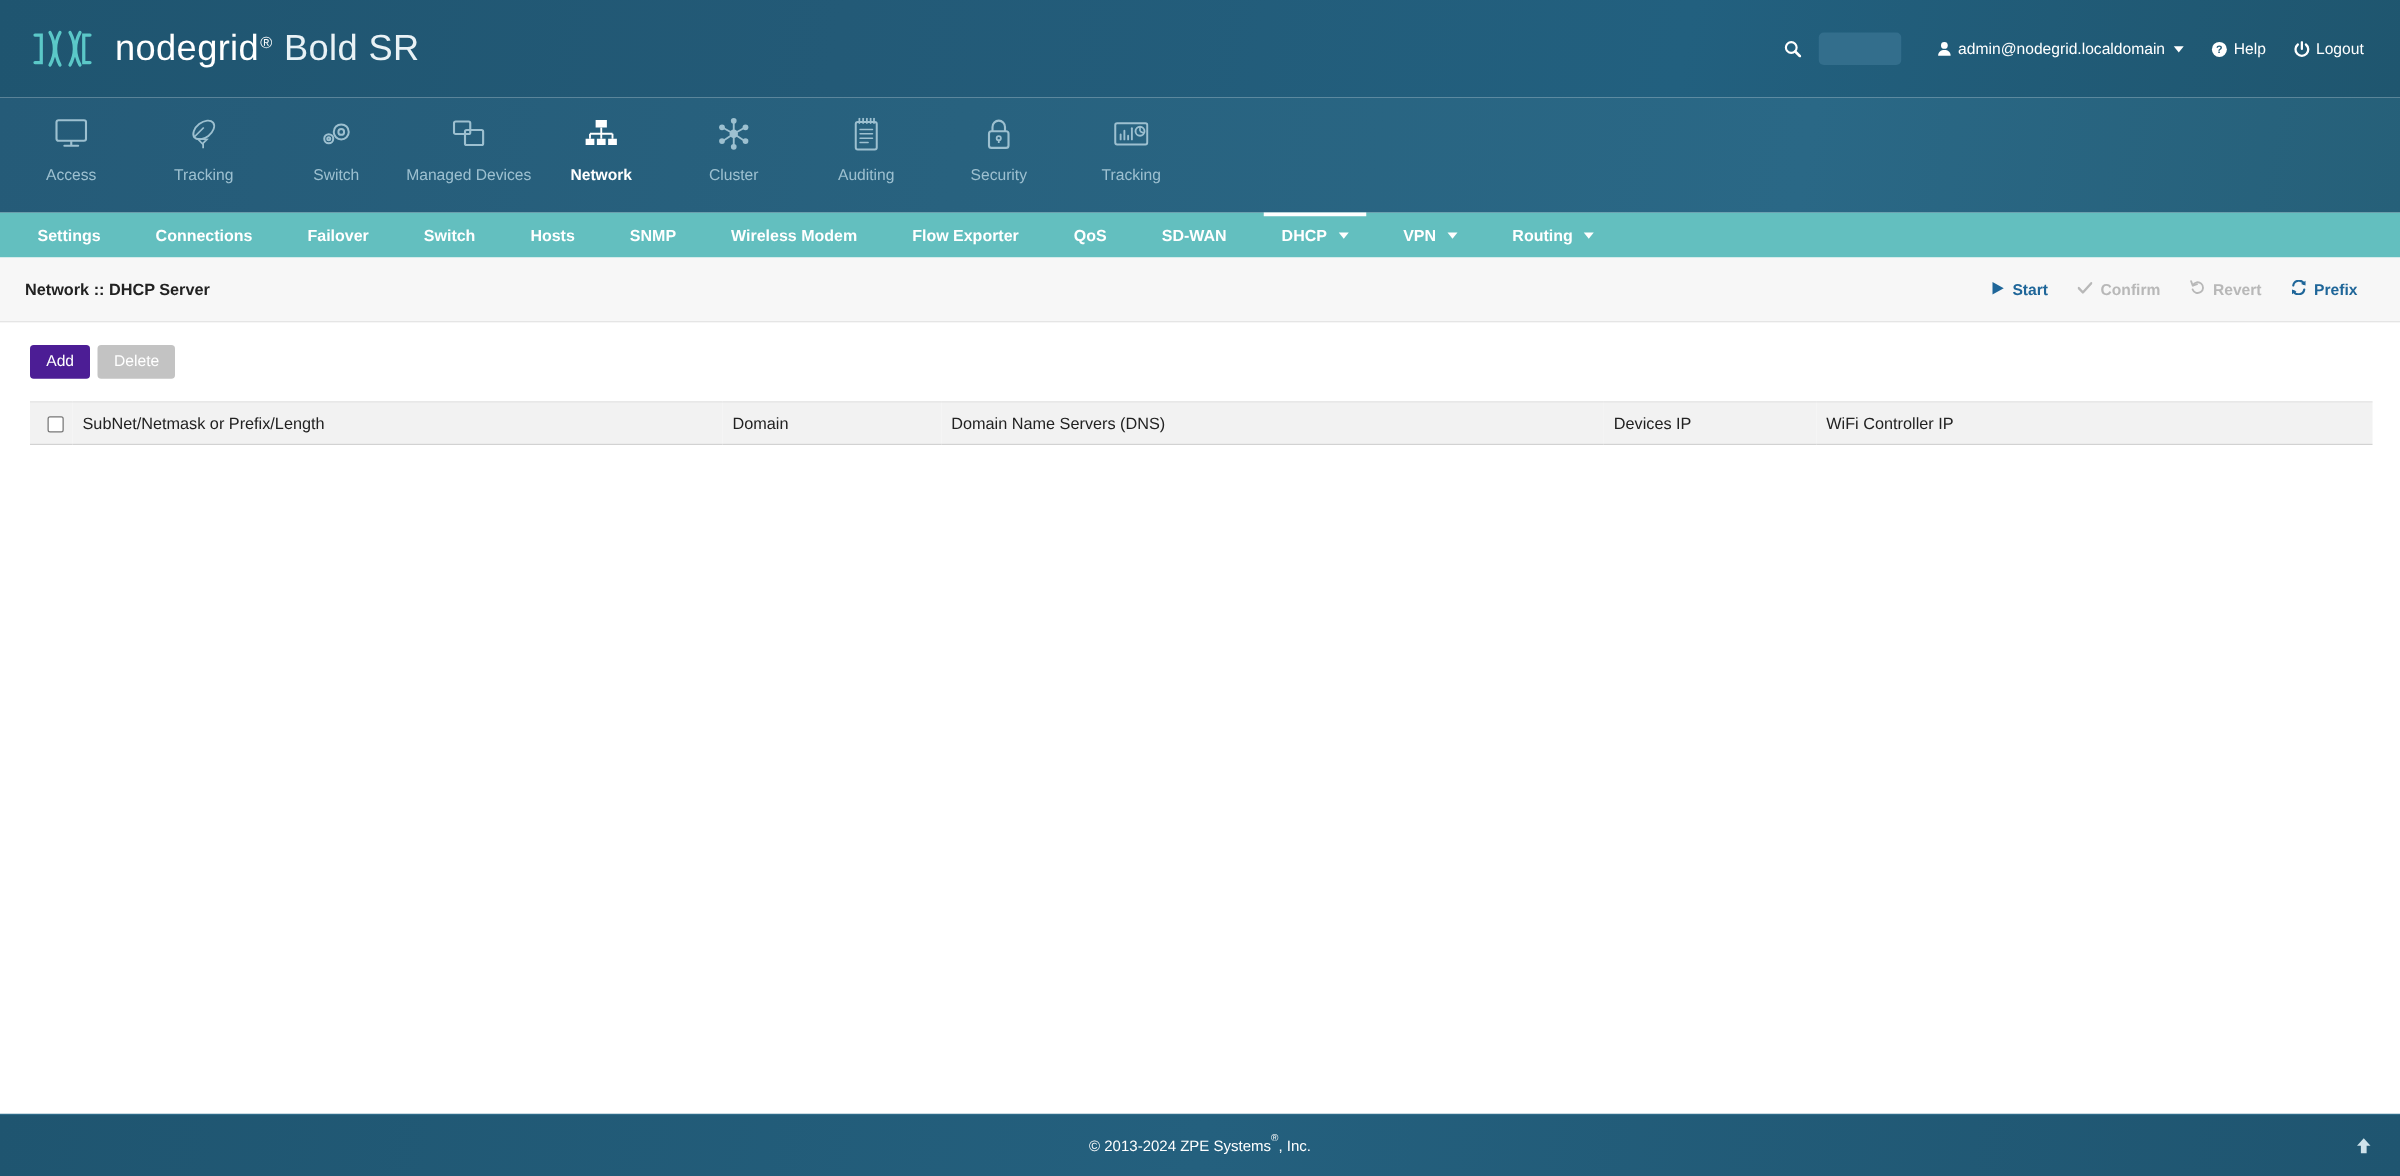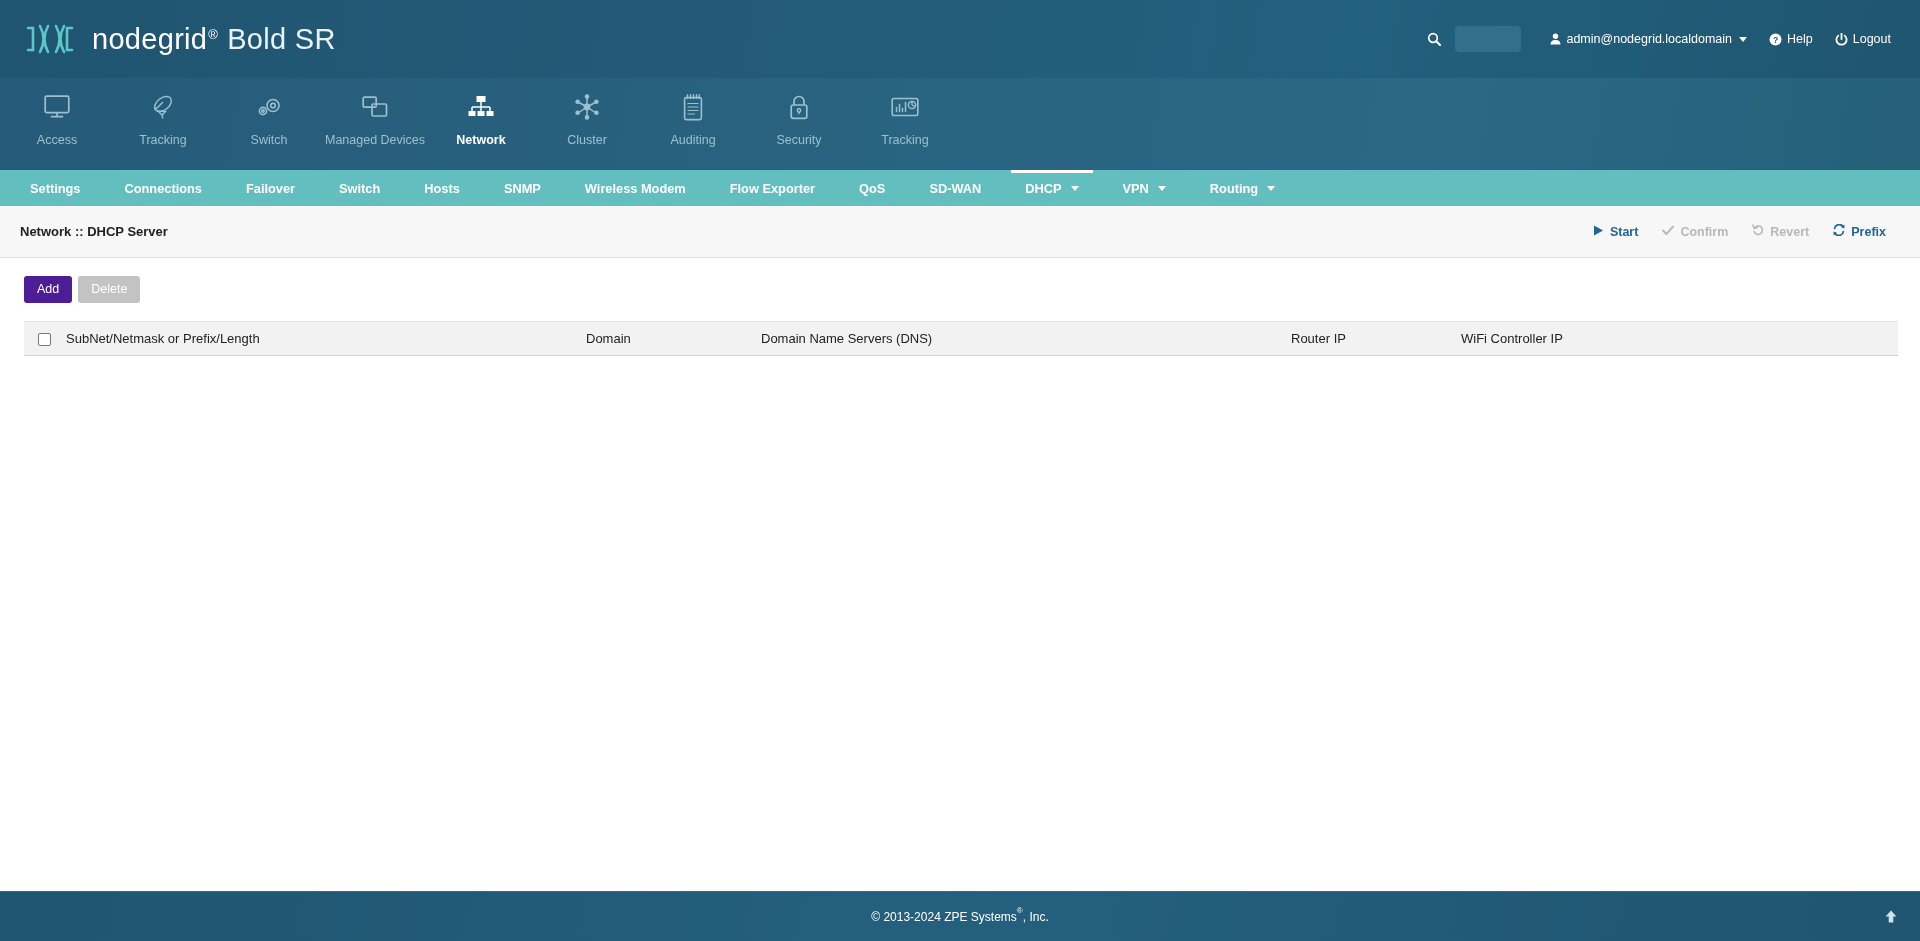--- a/index.html
+++ b/index.html
@@ -625,21 +625,21 @@
 
     <table class="grid">
       <thead>
         <tr>
           <th class="th-check">
             <span class="chk"></span>
           </th>
           <th style="width:520px">SubNet/Netmask or Prefix/Length</th>
           <th style="width:175px">Domain</th>
           <th style="width:530px">Domain Name Servers (DNS)</th>
-          <th style="width:170px">Router IP</th>
+          <th style="width:170px">Devices IP</th>
           <th>WiFi Controller IP</th>
         </tr>
       </thead>
       <tbody></tbody>
     </table>
   </div>
 
   <div class="footer">
     <span><span>© 2013-2024 ZPE Systems</span><span class="footer-sup">®</span><span>, Inc.</span></span>
     <span class="to-top">

